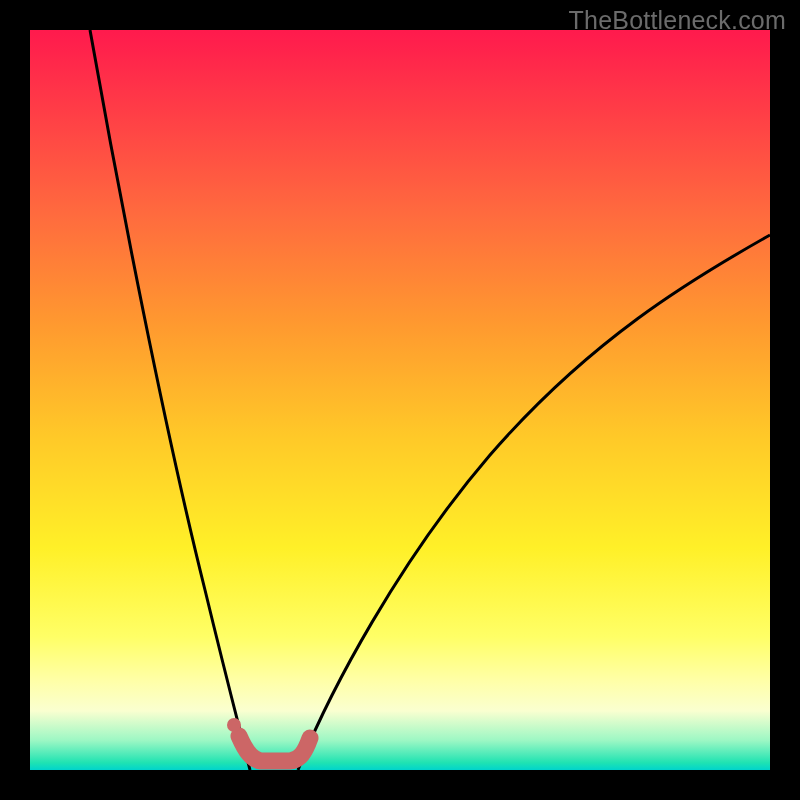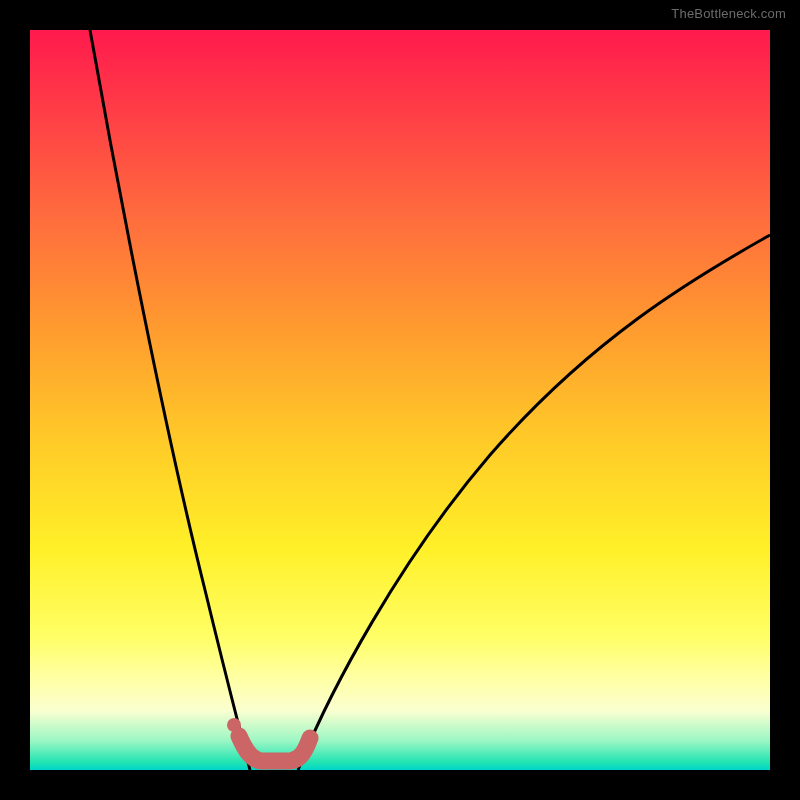--- a/index.html
+++ b/index.html
@@ -40,21 +40,21 @@
       #9cf7c4 96%,
       #20e3b2 99%,
       #00d4cc 100%
     );
   }
   .watermark {
     position: absolute;
     top: 6px;
     right: 14px;
     color: #6b6b6b;
-    font-size: 13px;
+    font-size: 25px;
     font-weight: 500;
     letter-spacing: 0.2px;
     user-select: none;
     text-align: center;
   }
   svg.curves {
     position: absolute;
     left: 0;
     top: 0;
     width: 740px;

